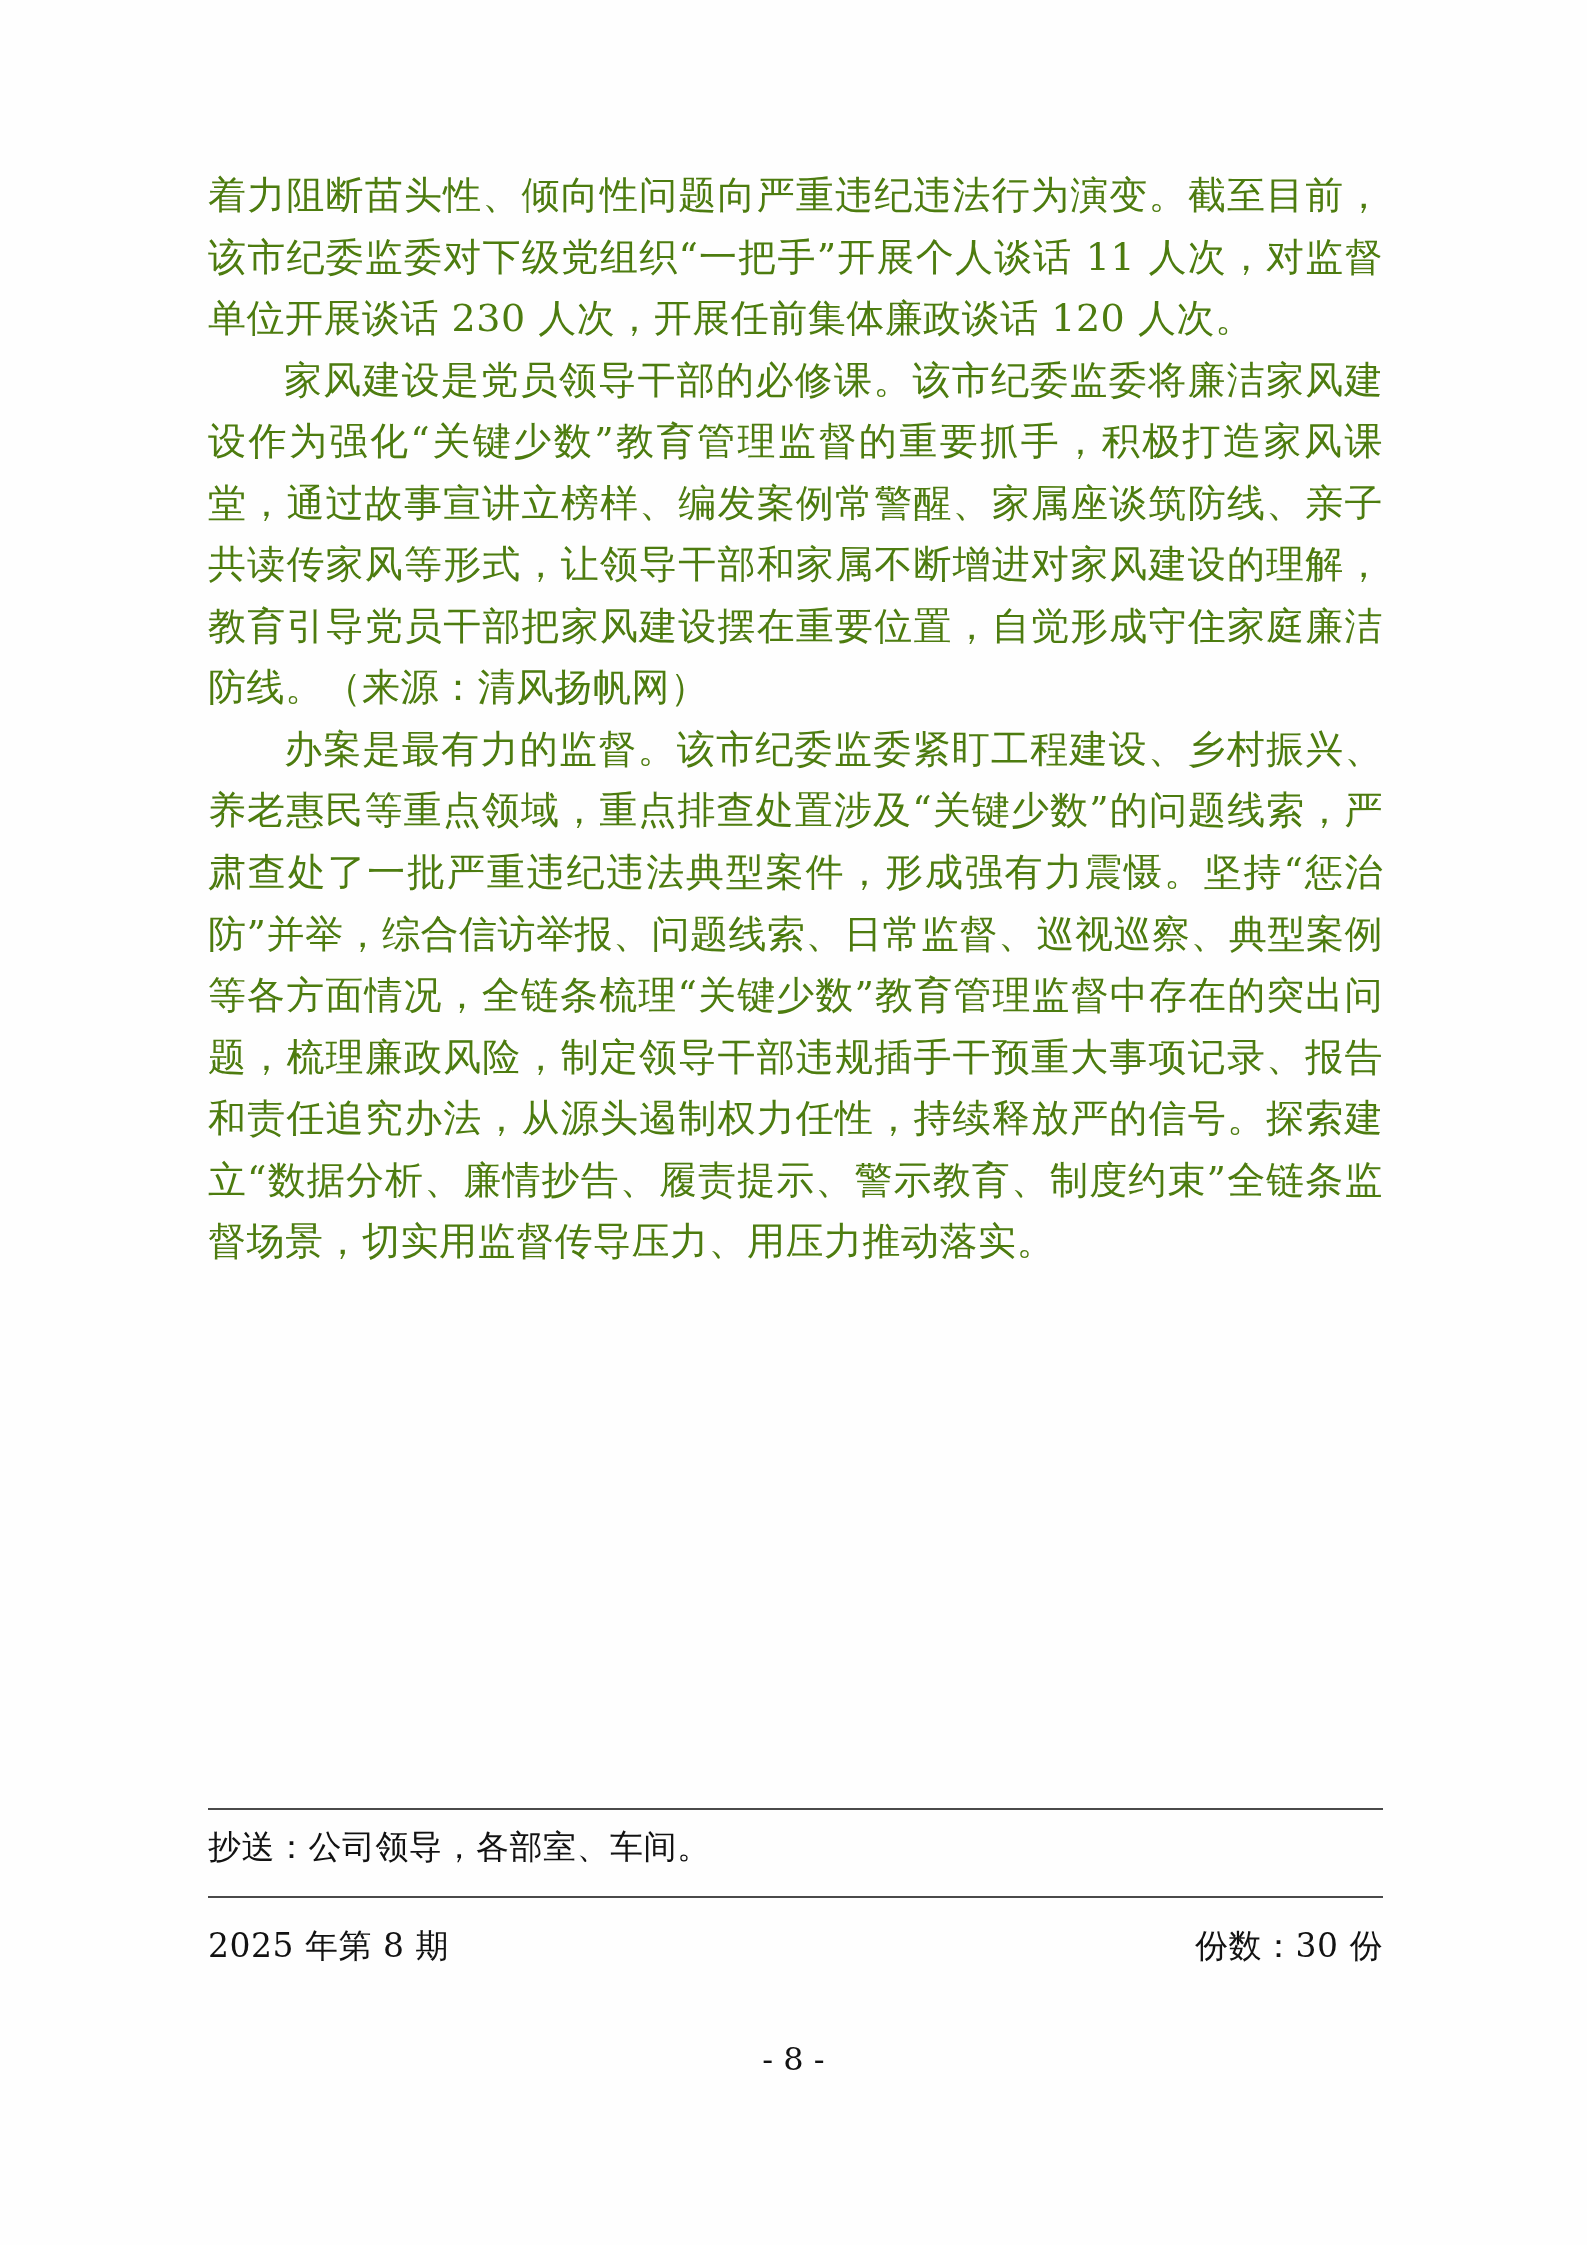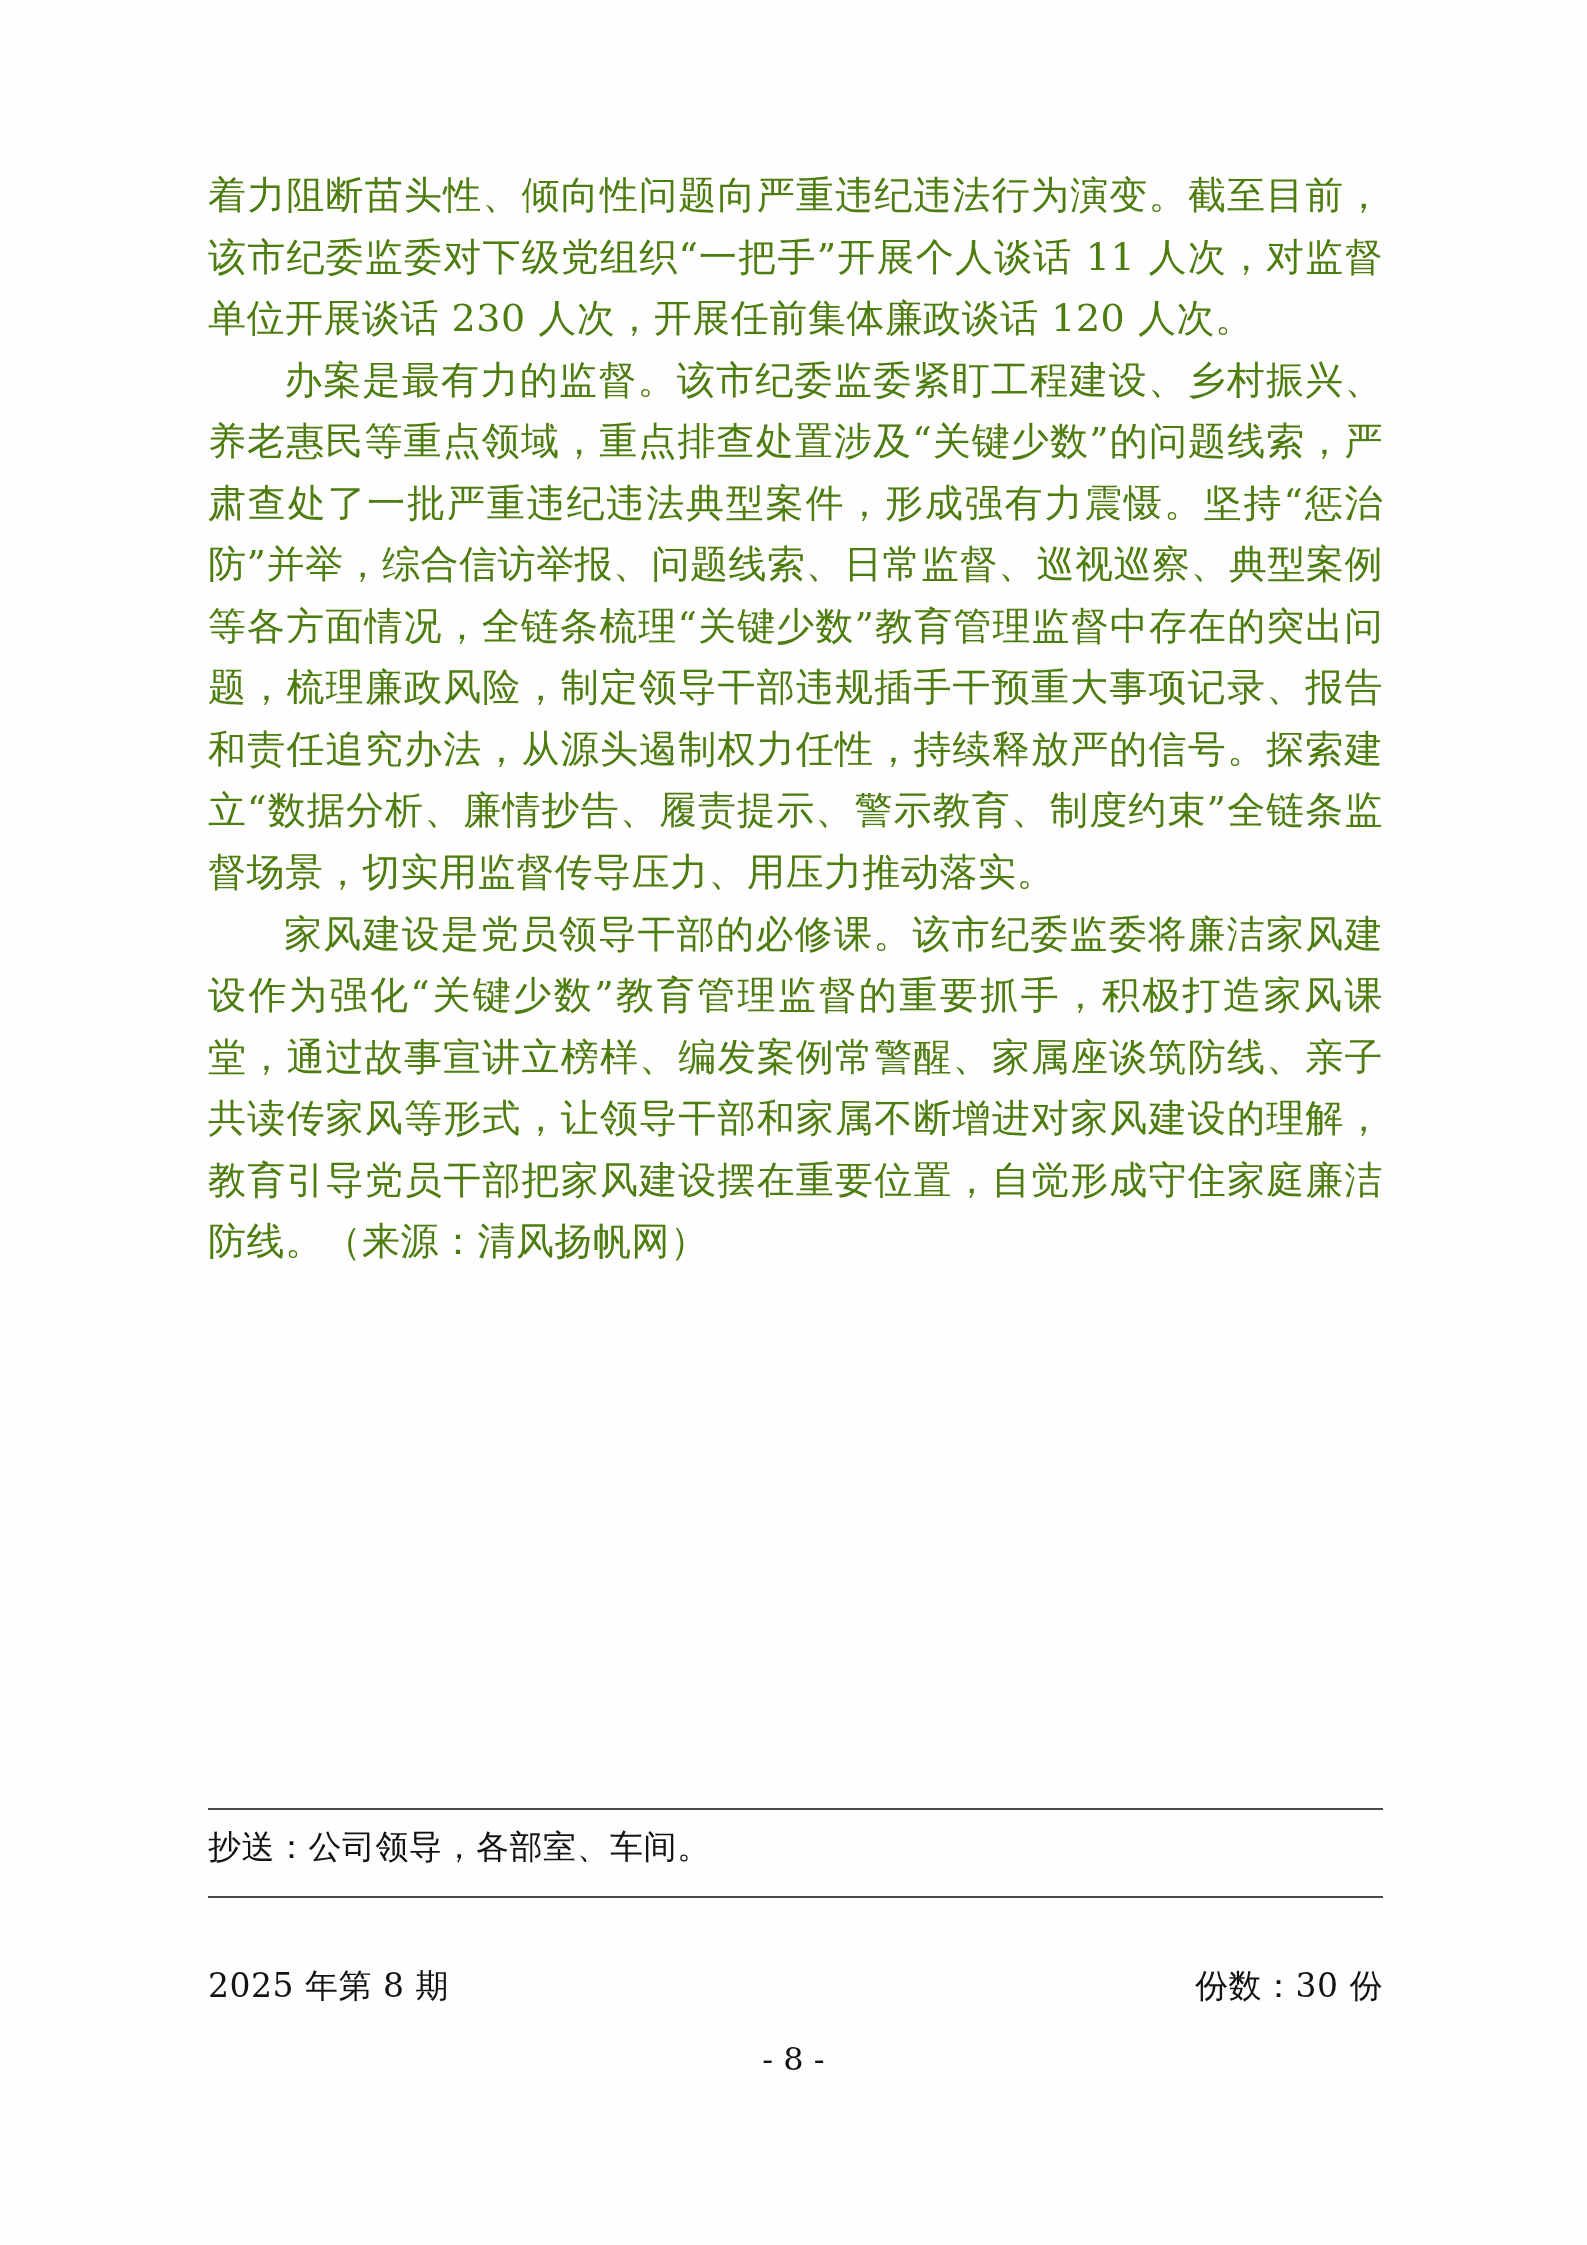--- a/index.html
+++ b/index.html
@@ -62,41 +62,40 @@
     letter-spacing: 0.5px;
   }
   .issue-row {
     display: flex;
     justify-content: space-between;
     align-items: baseline;
     font-size: 33px;
     padding-top: 26px;
     color: #121212;
     letter-spacing: 0.5px;
-    margin-top: 40px;
   }
   .page-number {
     position: absolute;
     left: 0;
     top: 2040px;
     width: 1587px;
     text-align: center;
     font-size: 32px;
     color: #121212;
   }
 </style>
 </head>
 <body>
 
 <div class="page">
 
   <div class="content">
     <p class="para">着力阻断苗头性、倾向性问题向严重违纪违法行为演变。截至目前，该市纪委监委对下级党组织“一把手”开展个人谈话 11 人次，对监督单位开展谈话 230 人次，开展任前集体廉政谈话 120 人次。</p>
+    <p class="para indent">家风建设是党员领导干部的必修课。该市纪委监委将廉洁家风建设作为强化“关键少数”教育管理监督的重要抓手，积极打造家风课堂，通过故事宣讲立榜样、编发案例常警醒、家属座谈筑防线、亲子共读传家风等形式，让领导干部和家属不断增进对家风建设的理解，教育引导党员干部把家风建设摆在重要位置，自觉形成守住家庭廉洁防线。（来源：清风扬帆网）</p>
     <p class="para indent">办案是最有力的监督。该市纪委监委紧盯工程建设、乡村振兴、养老惠民等重点领域，重点排查处置涉及“关键少数”的问题线索，严肃查处了一批严重违纪违法典型案件，形成强有力震慑。坚持“惩治防”并举，综合信访举报、问题线索、日常监督、巡视巡察、典型案例等各方面情况，全链条梳理“关键少数”教育管理监督中存在的突出问题，梳理廉政风险，制定领导干部违规插手干预重大事项记录、报告和责任追究办法，从源头遏制权力任性，持续释放严的信号。探索建立“数据分析、廉情抄告、履责提示、警示教育、制度约束”全链条监督场景，切实用监督传导压力、用压力推动落实。</p>
-    <p class="para indent">家风建设是党员领导干部的必修课。该市纪委监委将廉洁家风建设作为强化“关键少数”教育管理监督的重要抓手，积极打造家风课堂，通过故事宣讲立榜样、编发案例常警醒、家属座谈筑防线、亲子共读传家风等形式，让领导干部和家属不断增进对家风建设的理解，教育引导党员干部把家风建设摆在重要位置，自觉形成守住家庭廉洁防线。（来源：清风扬帆网）</p>
   </div>
 
   <div class="footer-block">
     <div class="rule"></div>
     <div class="cc-line">抄送：公司领导，各部室、车间。</div>
     <div class="rule"></div>
     <div class="issue-row">
       <span>2025 年第 8 期</span>
       <span>份数：30 份</span>
     </div>

